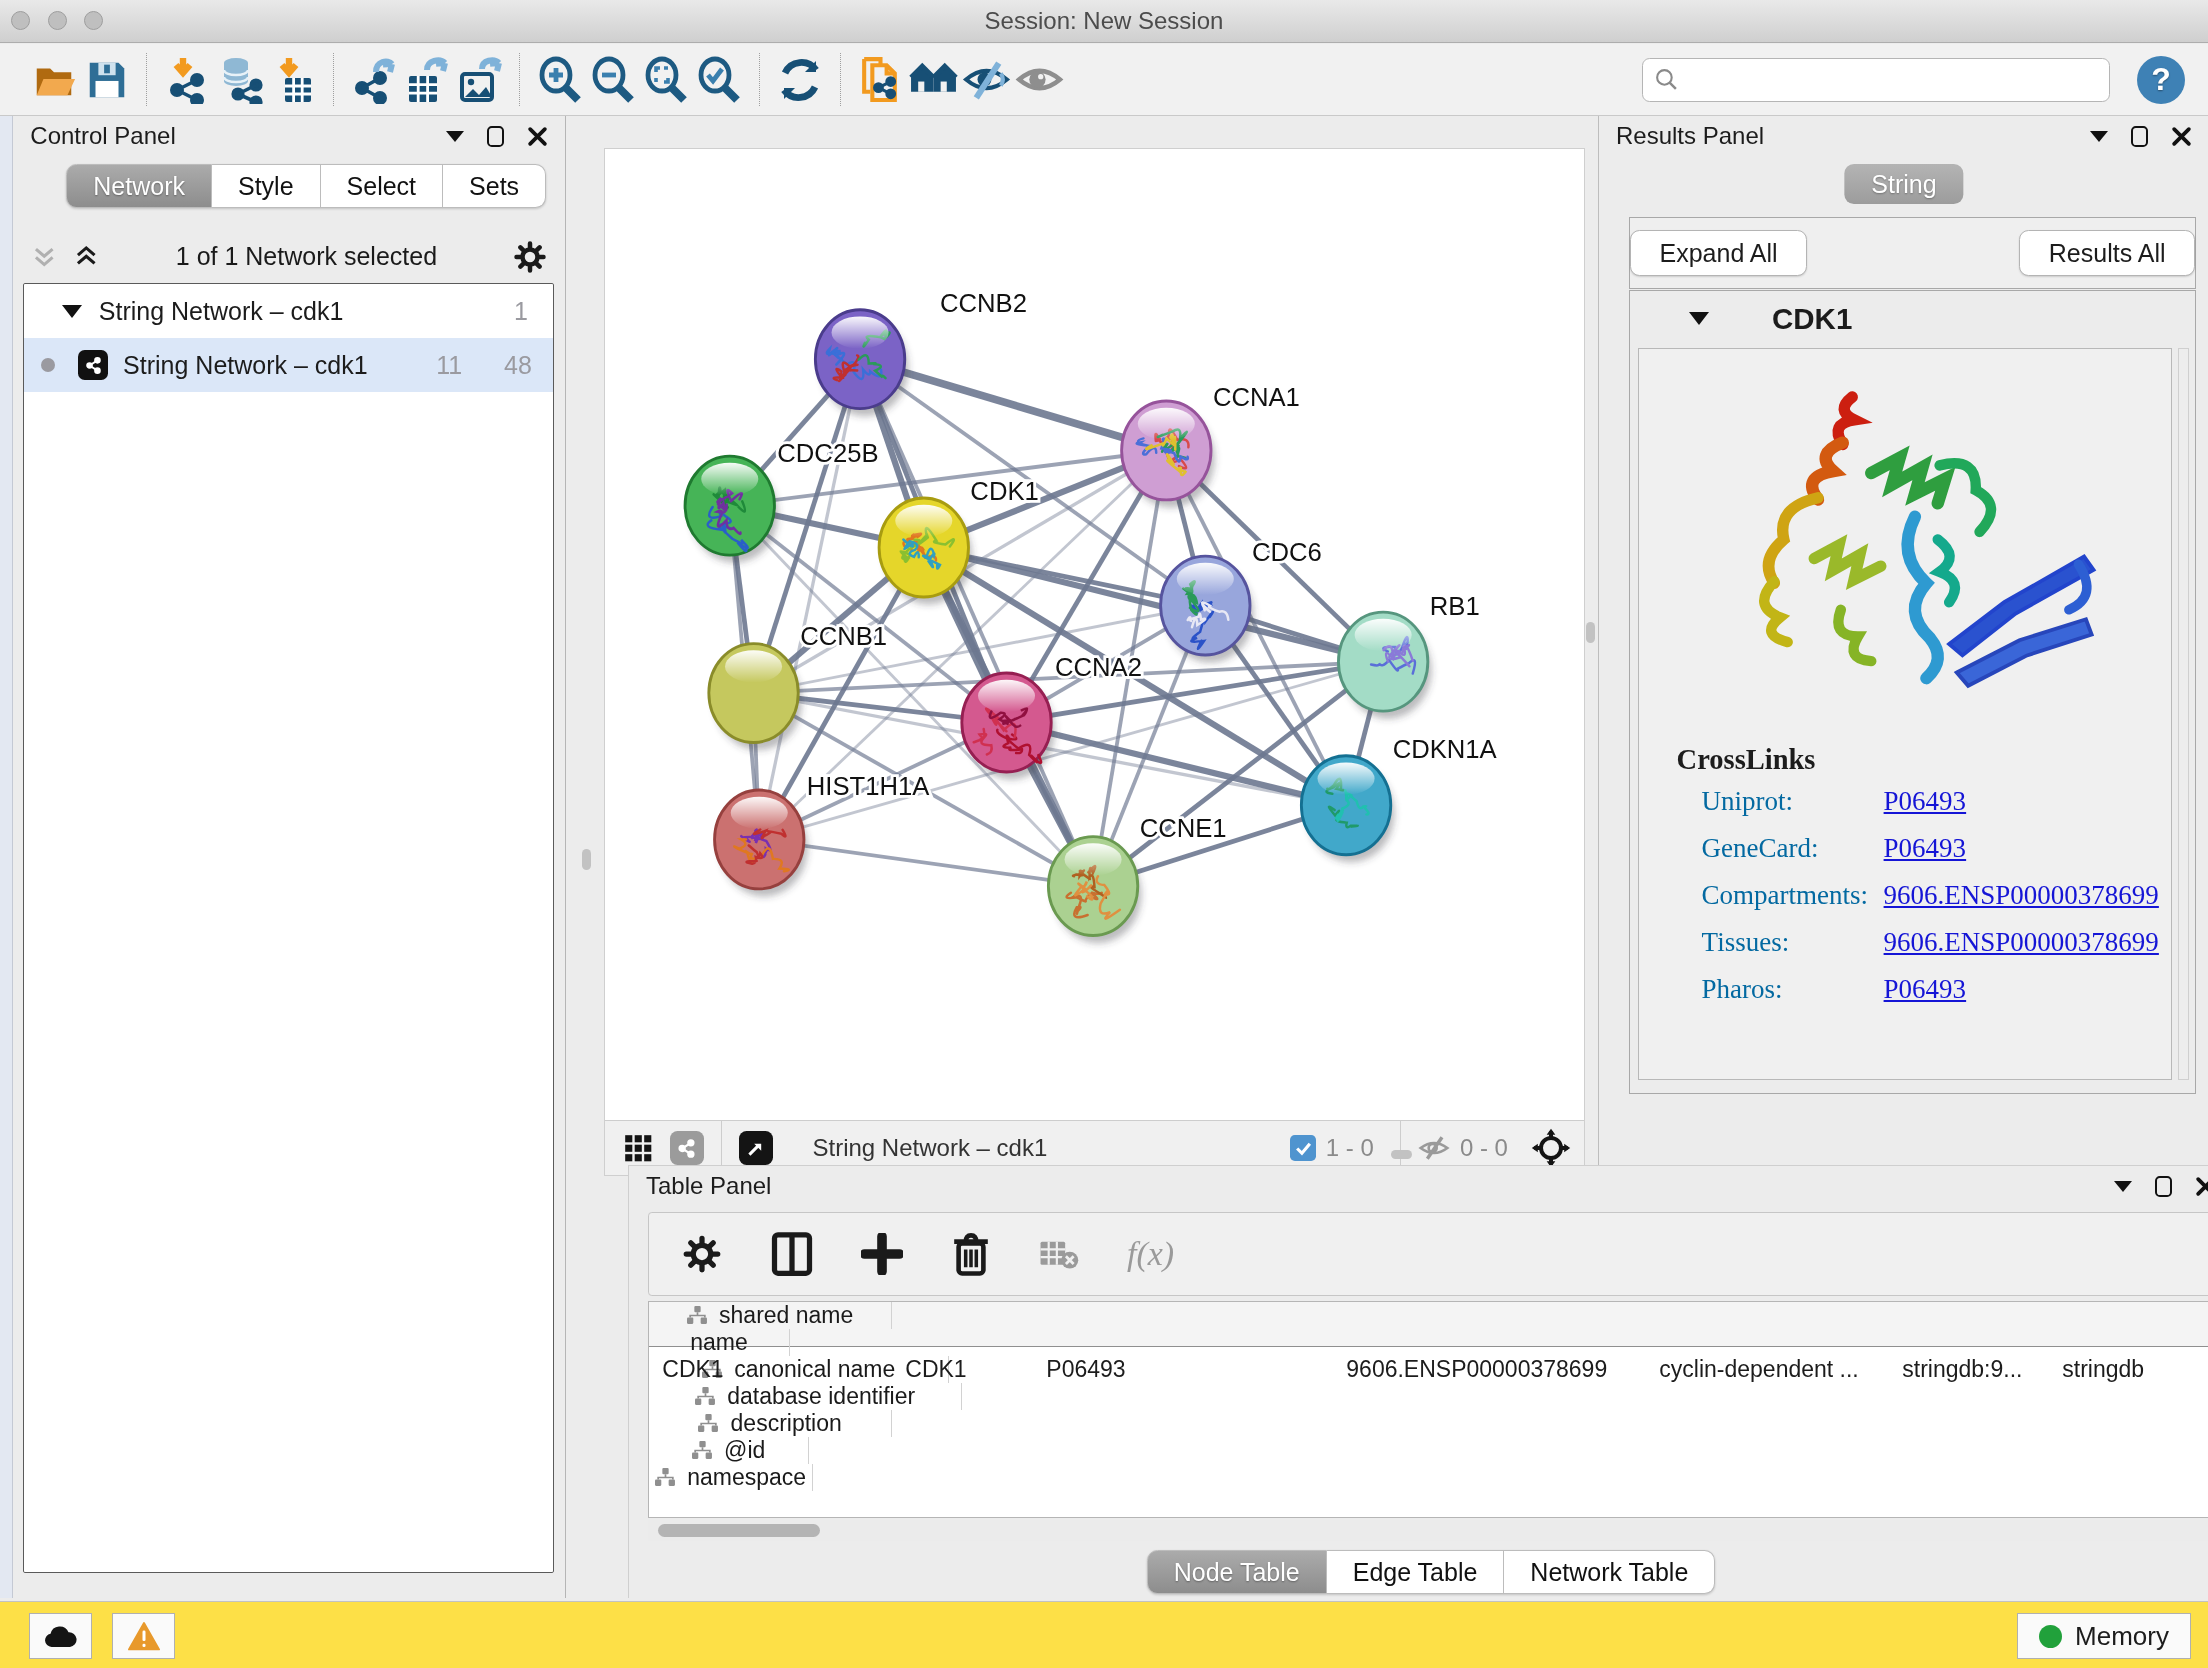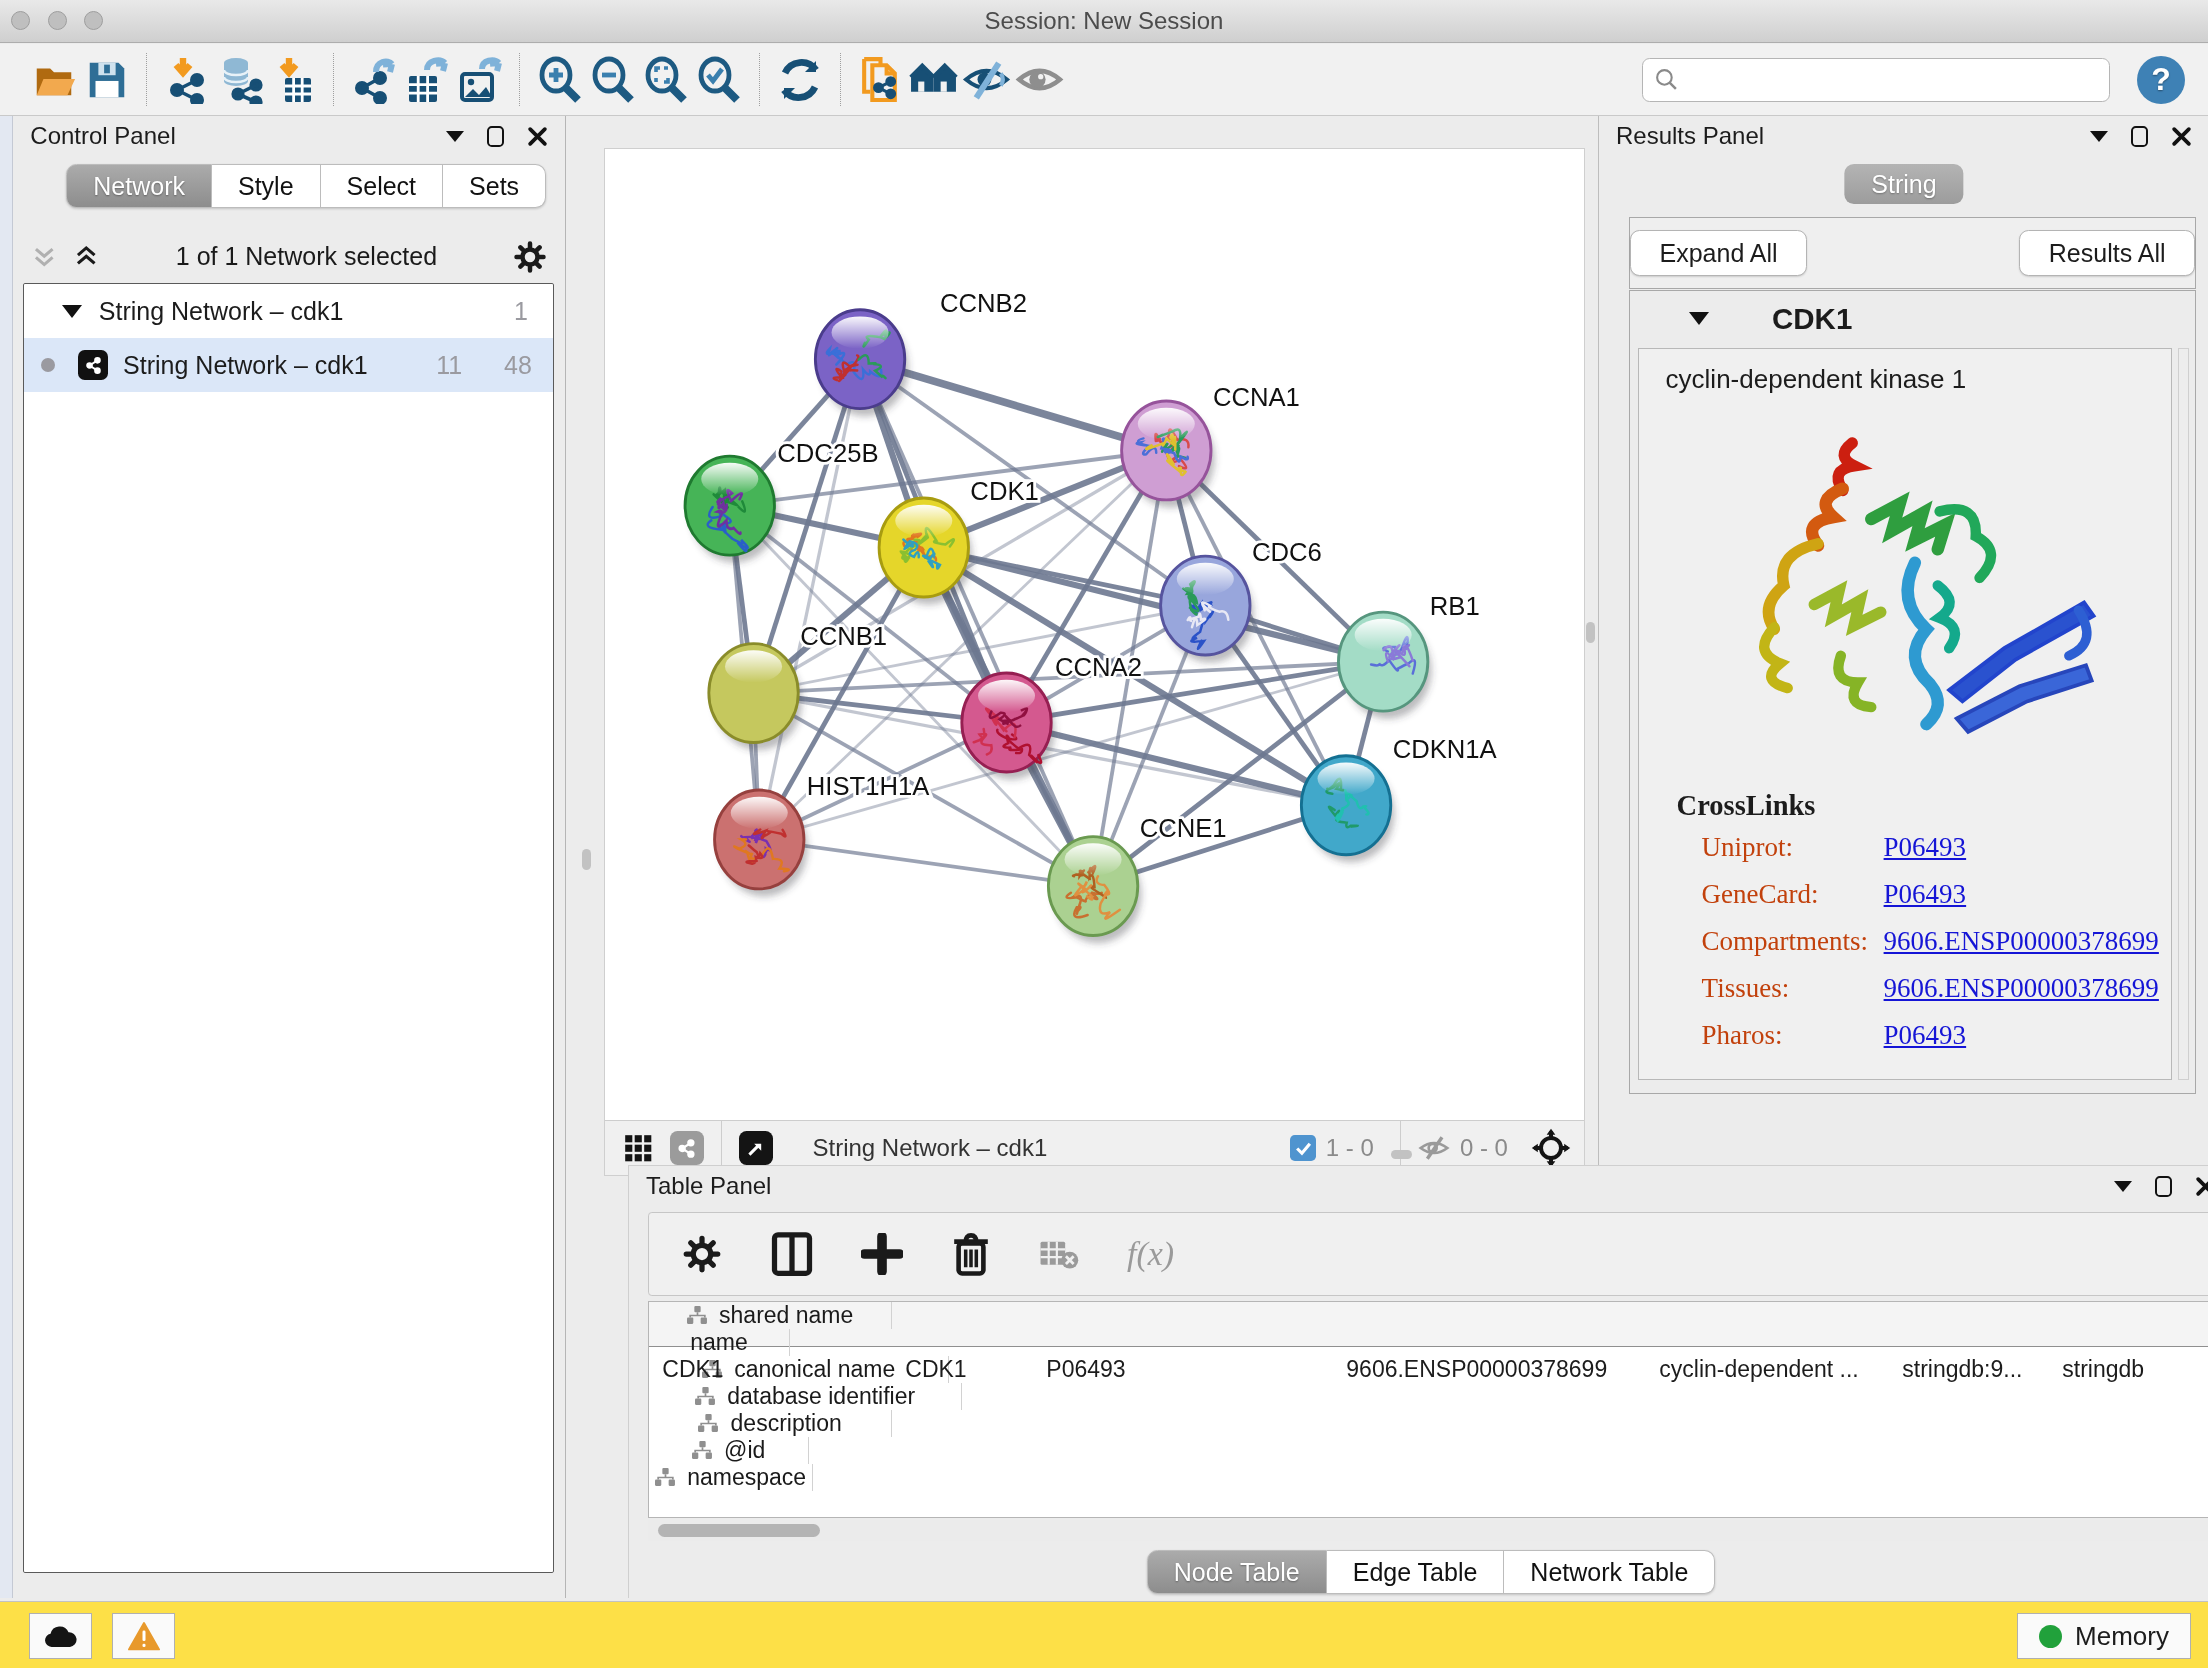--- a/index.html
+++ b/index.html
@@ -103,21 +103,21 @@
   #rp-sec-head { height:55px; display:flex; align-items:center; }
   #rp-gene { font-size:29.5px; font-weight:bold; margin-left:63px; }
   #rp-sec-head .tri-down { margin-left:59px; border-left-width:10.5px; border-right-width:10.5px; border-top-width:13.3px; }
   #rp-inner { position:absolute; left:7.6px; top:57px; right:23px; bottom:13.3px;
     background:#f0f0f0; border:1px solid #b8b8b8; overflow:hidden; }
   #rp-desc { font-size:26px; padding:15px 0 0 27px; }
   #protein-wrap { display:flex; justify-content:center; padding-top:9.5px; }
   #crosslinks { font-family:"Liberation Serif", serif; padding:5.7px 0 0 38px; }
   #crosslinks .xl-title { font-size:28.5px; font-weight:bold; margin-bottom:9.5px; }
   .xl-row { display:flex; font-size:27px; margin-bottom:16px; }
-  .xl-label { width:207px; padding-left:25px; color:#c2410c; }
+  .xl-label { width:207px; padding-left:25px; color:#0369a1; }
   .xl-link { color:#1515d6; text-decoration:underline; }
   #rp-scroll { position:absolute; top:57px; right:5.7px; bottom:13.3px; width:11.4px;
     background:#ededed; border:1px solid #cfcfcf; }
 
   
   #table-panel { position:absolute; left:604px; top:1165px; width:1605px; height:433px;
     background:#ececec; border-left:1px solid #cfcfcf; border-top:1px solid #cfcfcf;margin-left:24px; }
   #tp-toolbar { position:absolute; left:19px; top:46px; right:11.4px; height:84px;
     background:#f0f0f0; border:1px solid #c6c6c6; border-radius:3.8px;
     display:flex; align-items:center; gap:48px; padding-left:32px; }
@@ -642,21 +642,20 @@
   <div id="rp-box1">
     <span class="rp-btn">Expand All</span>
     <span class="rp-btn">Results All</span>
   </div>
   <div id="rp-box2">
     <div id="rp-sec-head">
       <span class="tri-down"></span>
       <span id="rp-gene">CDK1</span>
     </div>
     <div id="rp-inner">
-      <div id="rp-desc">cyclin-dependent kinase 1</div>
       <div id="protein-wrap">
         <svg width="409" height="380" viewBox="0 0 430 400">
           <g fill="none" stroke-linecap="round">
             <path d="M160 40 q-18 14 2 24 q-26 4 -12 26" stroke="#cc1f10" stroke-width="12"></path>
             <path d="M150 88 q-30 12 -10 30 q-34 6 -16 30" stroke="#d35a10" stroke-width="13"></path>
             <path d="M124 146 q-44 10 -36 44 q-26 22 -10 46" stroke="#cfa413" stroke-width="12"></path>
             <path d="M78 234 q-24 26 6 38 q-22 18 8 26" stroke="#c2b516" stroke-width="11"></path>
             <path d="M120 210 l26 -14 l-6 26 l28 -16 l-6 26 l28 -14" stroke="#9ab92a" stroke-width="12"></path>
             <path d="M148 264 q-10 28 18 28 q-14 24 14 26" stroke="#86b426" stroke-width="11"></path>
             <path d="M180 120 l30 -16 l-8 28 l32 -18 l-8 28 l32 -16 l-8 26" stroke="#2f9e3f" stroke-width="13"></path>

